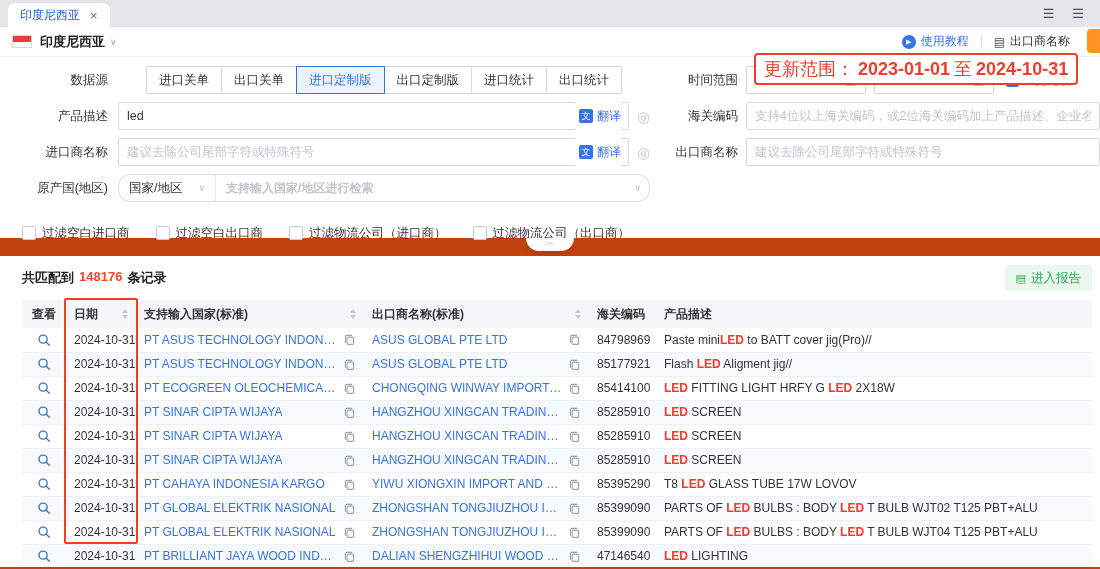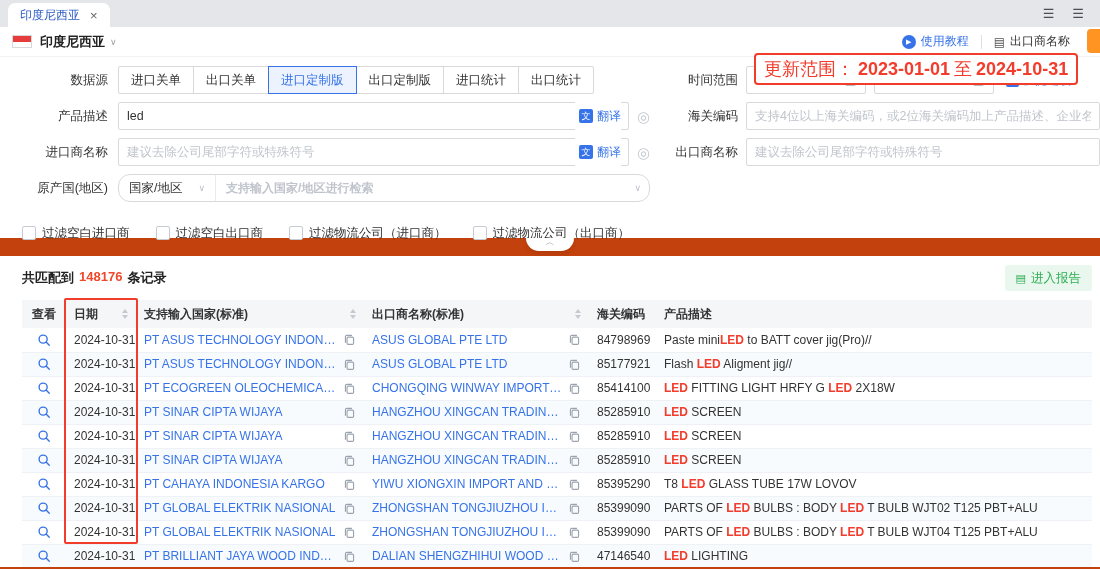--- a/index.html
+++ b/index.html
@@ -28,21 +28,21 @@
   .corner-tag { position:absolute; top:29px; right:0; width:13px; height:24px; background:#ff9423; border-radius:4px 0 0 4px; z-index:6; cursor:pointer; }
 
   
   .update-range { position:absolute; left:754px; top:53px; z-index:7; background:#fff; border:2px solid #f23c2c; border-radius:4px; padding:2px 8px; font-size:18px; color:#f23c2c; display:flex; gap:4px; align-items:center; white-space:nowrap; }
   .update-range b { font-weight:700; }
 
   
   .filter-panel { background:#fff; position:relative; padding:9px 0 10px 8px; }
   .frow { display:flex; align-items:center; height:28px; margin-bottom:8px; }
   .lbl  { width:100px; text-align:right; margin-right:10px; font-size:12.5px; color:#333; flex:none; }
-  .field-left { width:532px; display:flex; align-items:center; flex:none; }
+  .field-left { width:532px; display:flex; align-items:center; flex:none;justify-content:center; }
   .lbl-r { width:88px; text-align:right; margin-right:8px; font-size:12.5px; color:#333; flex:none; }
   .field-right { flex:1; display:flex; align-items:center; }
 
   .seg-group { display:flex; }
   .seg { height:28px; padding:0 12px; border:1px solid #d9d9d9; background:#fff; color:#333; font-size:12.5px; margin-left:-1px; cursor:pointer; font-family:inherit; }
   .seg:first-child { border-radius:2px 0 0 2px; margin-left:0; }
   .seg:last-child { border-radius:0 2px 2px 0; }
   .seg.active { color:#3673e8; border-color:#3673e8; background:#ecf3ff; position:relative; z-index:1; }
 
   .input-wrap { position:relative; height:28px; }

